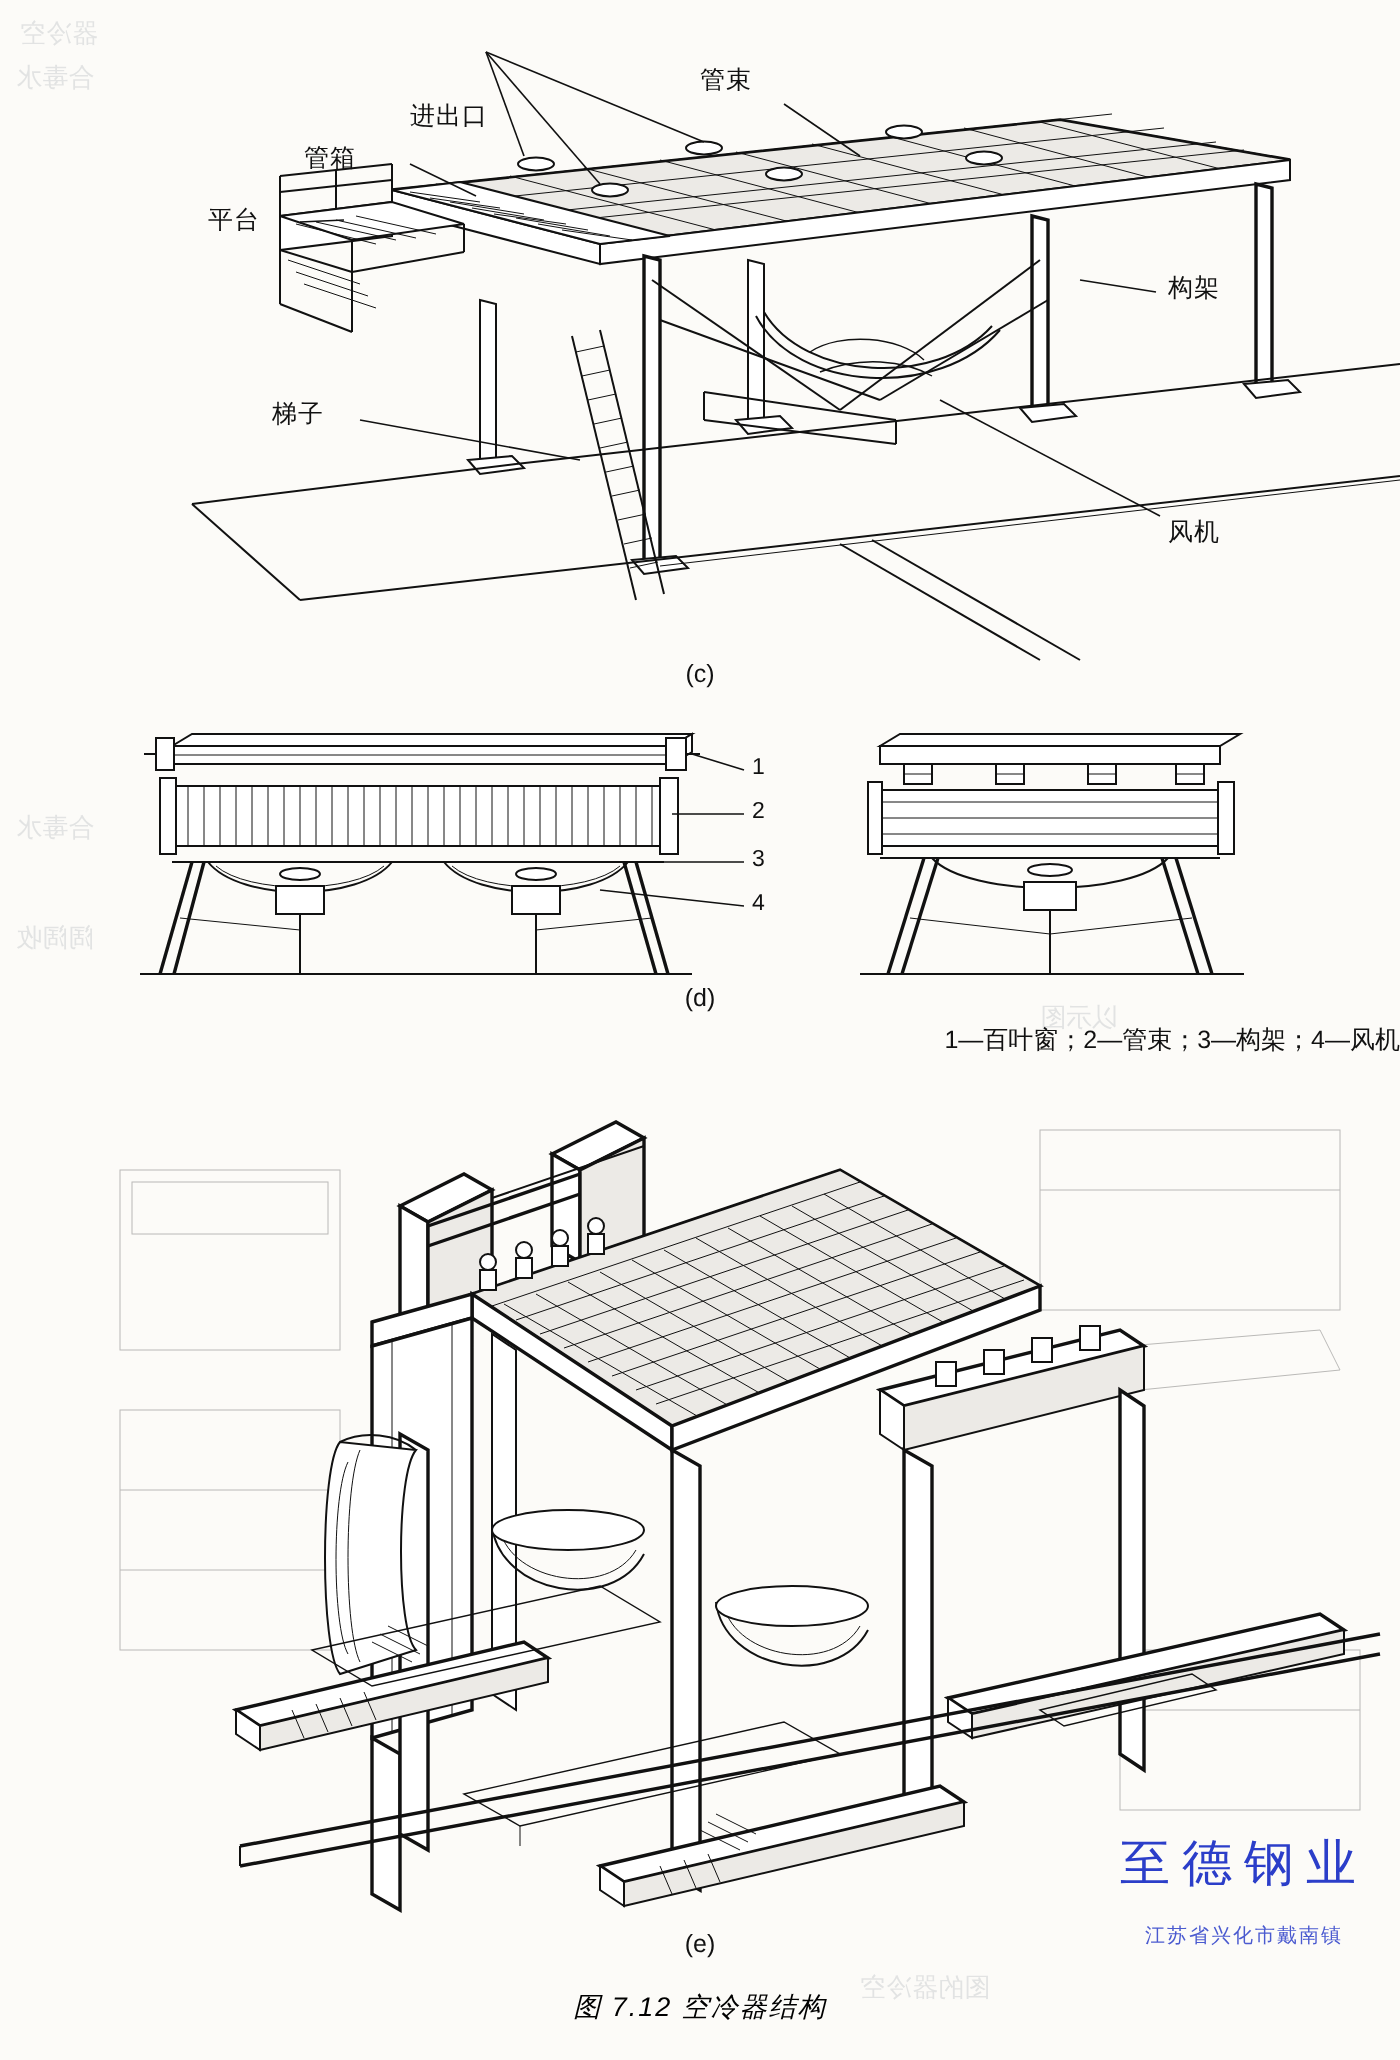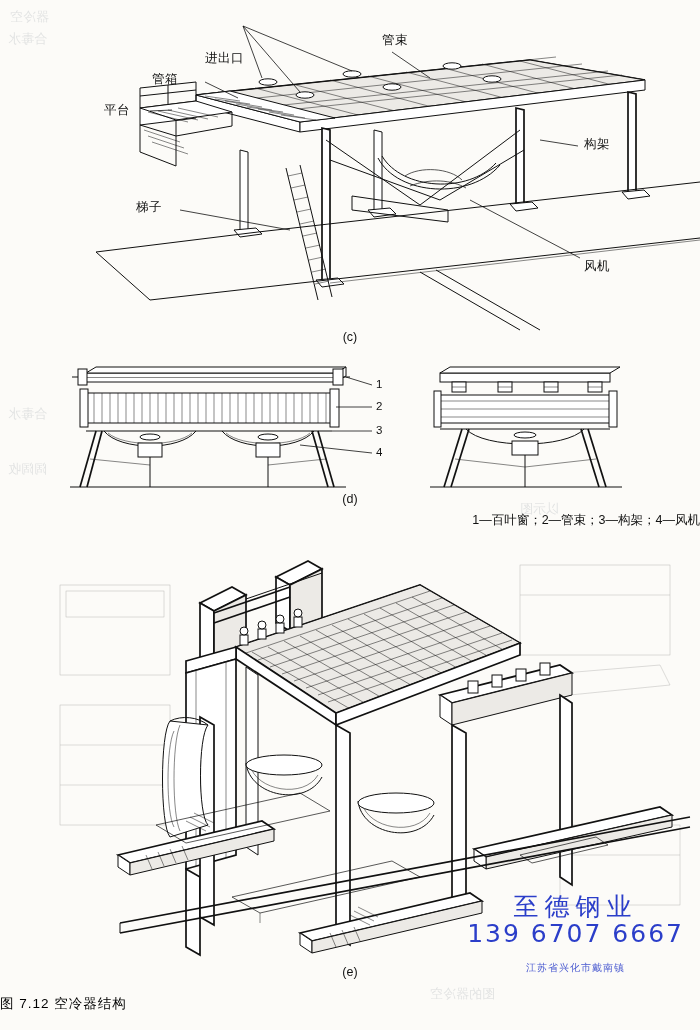--- a/index.html
+++ b/index.html
@@ -8,21 +8,21 @@
   .page{position:absolute;inset:0;background:#fcfbf8;}
   
   .bleed{position:absolute;opacity:.13;color:#3a4a5a;font-size:13px;
          font-family:"DejaVu Sans",sans-serif;transform:scaleX(-1);user-select:none;}
   .fig{position:absolute;left:0;right:0;}
   svg{display:block;overflow:visible;}
   .lbl{position:absolute;font-size:12.5px;letter-spacing:.5px;color:#111;white-space:nowrap;}
   .lbl.small{font-size:11.5px;}
   .cap{position:absolute;width:100%;text-align:center;font-size:12.5px;color:#111;}
   .legend{position:absolute;width:100%;text-align:right;font-size:12.5px;color:#111;}
-  .figtitle{position:absolute;width:100%;font-size:13.5px;color:#000;letter-spacing:1px;}
+  .figtitle{position:absolute;width:100%;text-align:center;font-size:13.5px;color:#000;letter-spacing:1px;font-style:italic;}
   .stamp{position:absolute;right:16px;bottom:55px;text-align:center;user-select:none;}
   .stamp .s1{font-size:25px;color:#2b3ec9;letter-spacing:6px;font-family:"DejaVu Sans",sans-serif;}
   .stamp .s2{font-size:25px;color:#2b3ec9;letter-spacing:2px;font-family:"DejaVu Sans",sans-serif;margin-top:-4px;}
   .stamp .s3{font-size:10px;color:#2b3ec9;letter-spacing:1px;opacity:.85;margin-top:13px;}
   .ln{stroke:#111;stroke-width:1;fill:none;}
   .ln2{stroke:#111;stroke-width:1.7;fill:none;}
   .thin{stroke:#111;stroke-width:.7;fill:none;}
   .hair{stroke:#111;stroke-width:.5;fill:none;}
   .fillw{fill:#fff;}
   .fillg{fill:#eceae6;}
@@ -174,21 +174,21 @@
         <line x1="392" y1="52" x2="430" y2="78"></line>
         <line x1="205" y1="82" x2="238" y2="98"></line>
         <line x1="150" y1="111" x2="172" y2="110"></line>
         <line x1="180" y1="210" x2="290" y2="230"></line>
         <line x1="578" y1="146" x2="540" y2="140"></line>
         <line x1="580" y1="258" x2="470" y2="200"></line>
       </g>
     </svg>
 
     <div class="lbl" style="left:205px;top:8px;margin-top:42px;">进出口</div>
-    <div class="lbl" style="left:382px;top:32px;">管束</div>
+    <div class="lbl" style="left:350px;top:32px;">管束</div>
     <div class="lbl" style="left:152px;top:71px;text-align:center;">管箱</div>
     <div class="lbl" style="left:104px;top:102px;">平台</div>
     <div class="lbl" style="left:136px;top:199px;">梯子</div>
     <div class="lbl" style="left:584px;top:136px;">构架</div>
     <div class="lbl" style="left:584px;top:258px;">风机</div>
 
     <div class="cap" style="top:330px;">(c)</div>
   </div>
 
   <div class="fig" style="top:355px;height:170px;">
@@ -454,19 +454,18 @@
 
         <polygon points="520,330 596,312 608,320 532,338" class="thin"></polygon>
       </g>
     </svg>
 
     <div class="cap" style="top:440px;">(e)</div>
   </div>
 
   <div class="stamp">
     <div class="s1">至德钢业</div>
-    <div class="s2">139 6707 6667</div>
     <div class="s3">江苏省兴化市戴南镇</div>
   </div>
 
   <div class="figtitle" style="top:995px;">图 7.12  空冷器结构</div>
 
 </div>
 
 </body></html>

